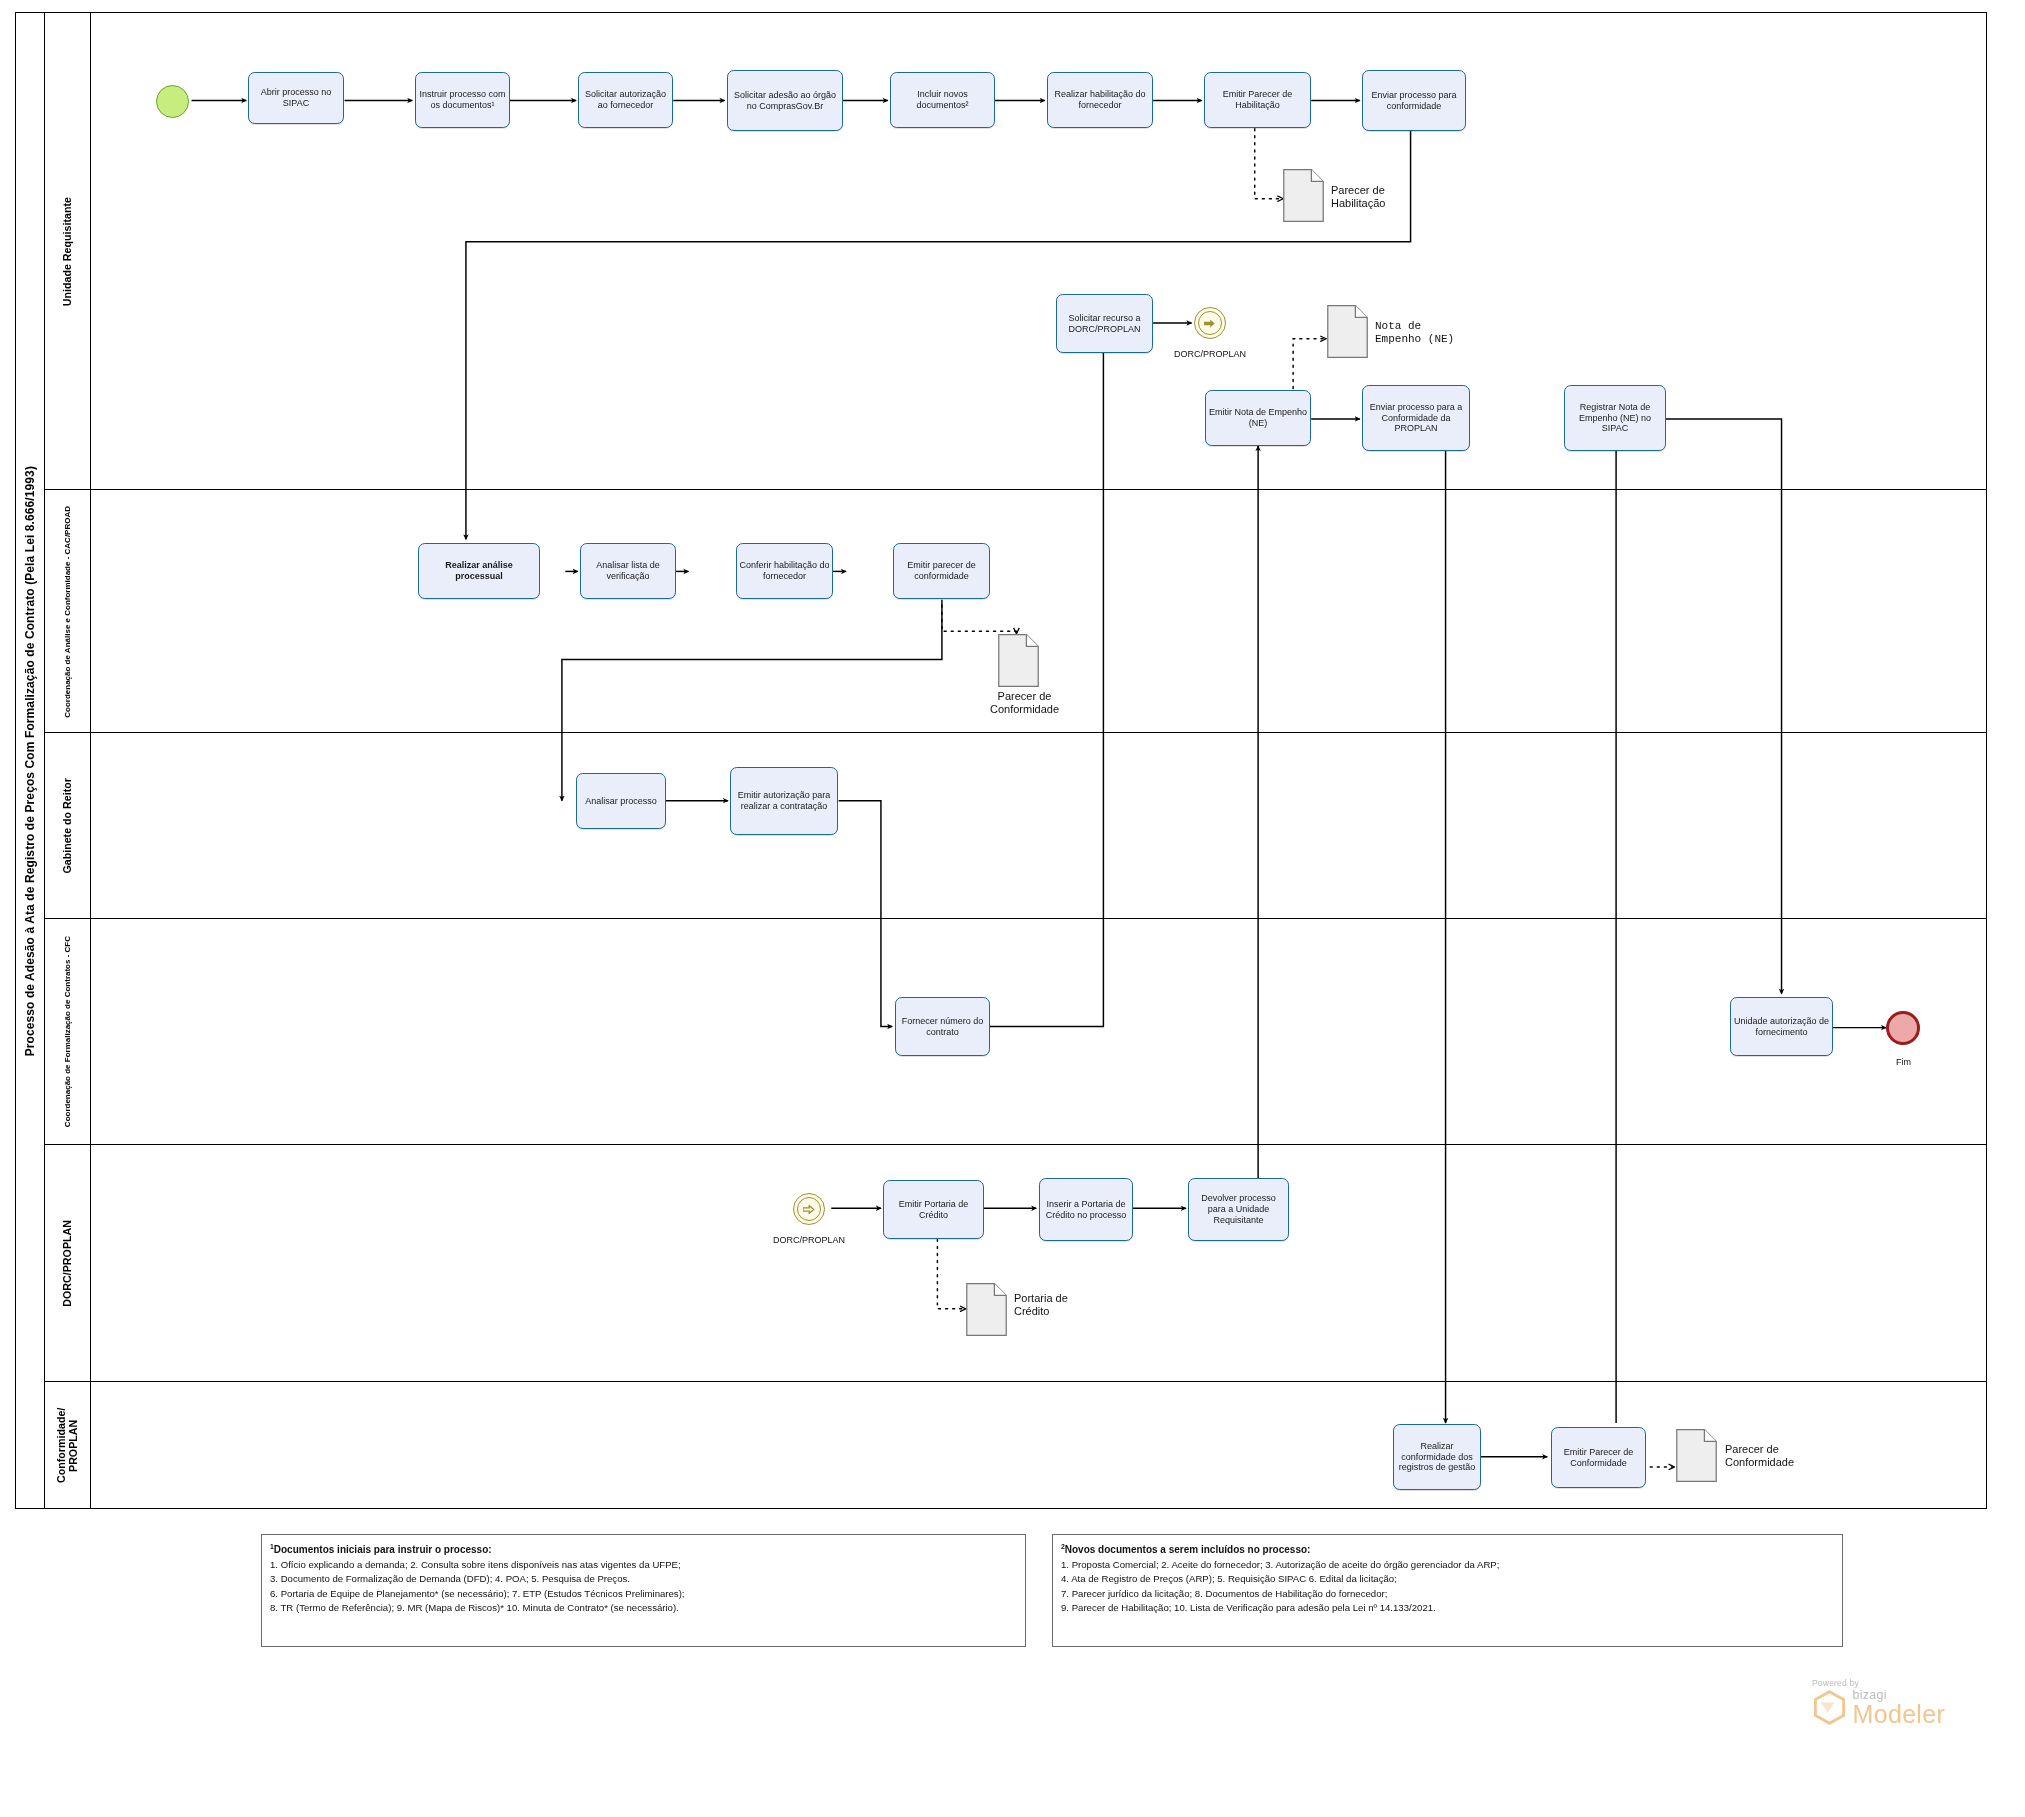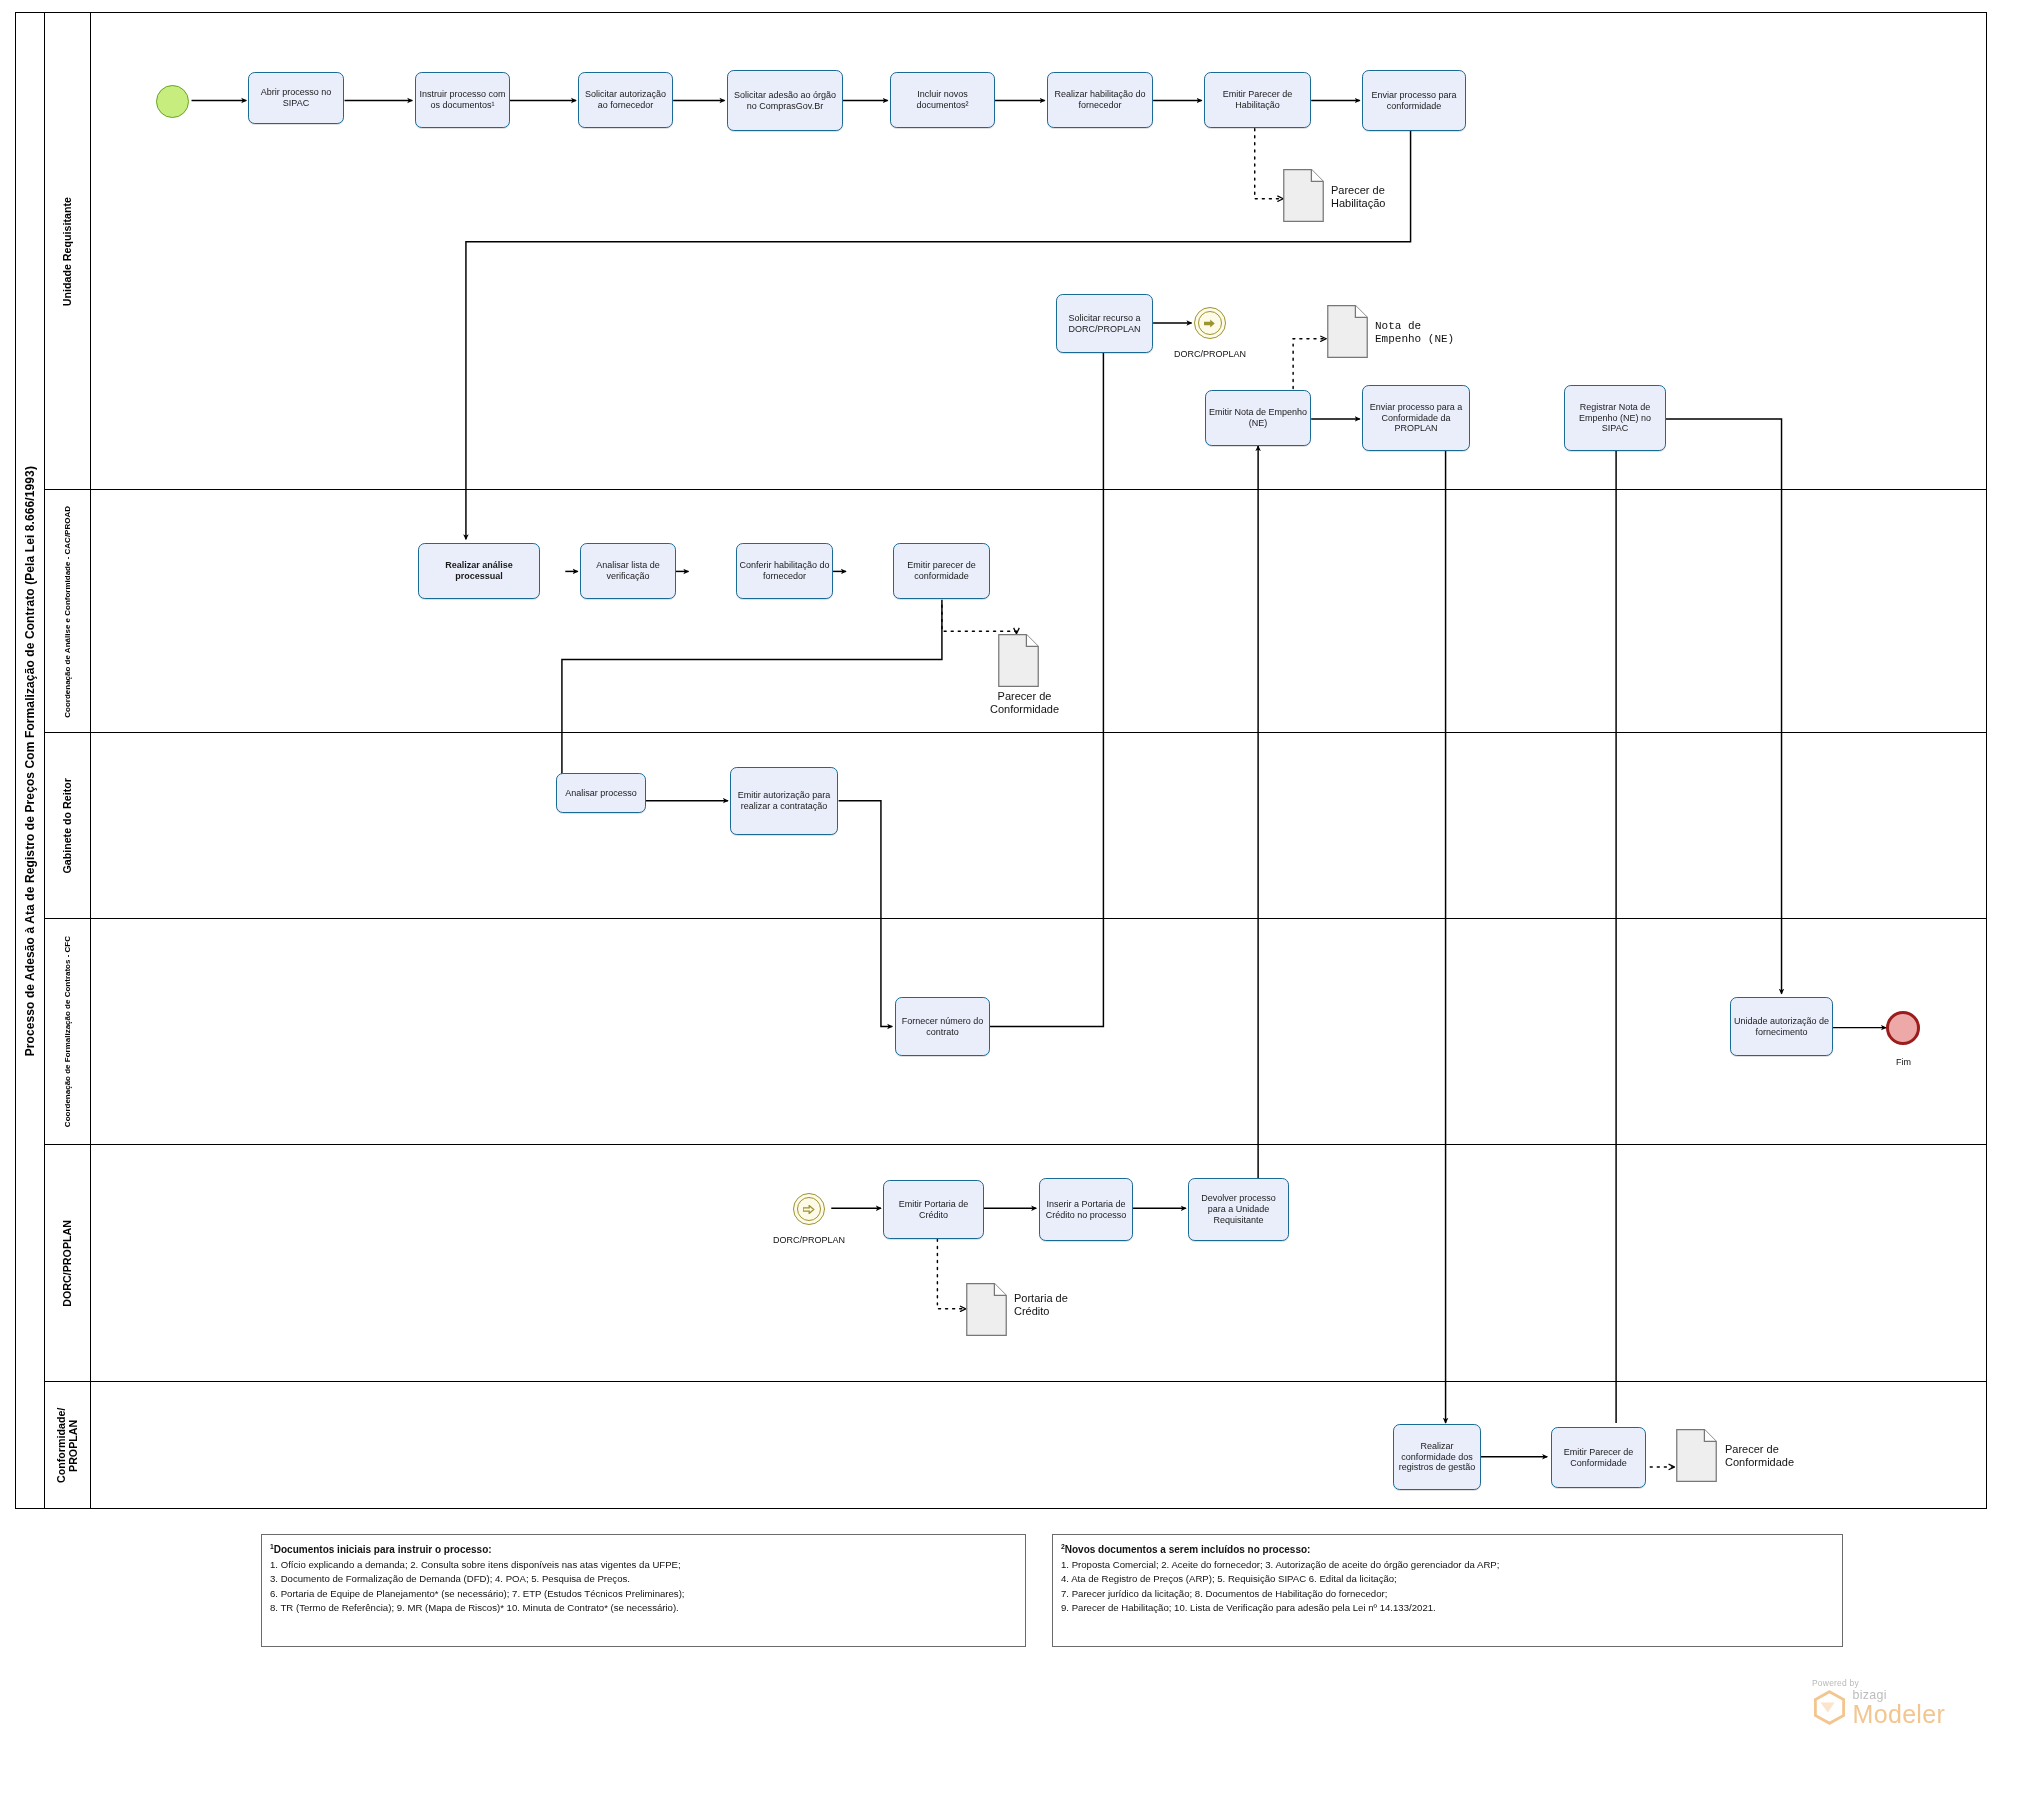--- a/index.html
+++ b/index.html
@@ -235,21 +235,21 @@
   <div class="task" style="left:893px;top:543px;width:97px;height:56px;">Emitir parecer de conformidade</div>
 
   <div class="doc" style="left:998px;top:634px;width:41px;height:53px;">
     <svg width="41" height="53" viewBox="0 0 72 94">
       <path d="M1,1 H50 L71,22 V93 H1 Z" fill="#eeeeee" stroke="#777" stroke-width="2.2"></path>
       <path d="M50,1 V22 H71" fill="#fff" stroke="#777" stroke-width="2.2"></path>
     </svg>
   </div>
   <div class="doc-label" style="left:982px;top:690px;width:85px;text-align:center;">Parecer de Conformidade</div>
 
-  <div class="task" style="left:556px;top:773px;width:90px;height:40px;">Analisar processo</div>
+  <div class="task" style="left:576px;top:773px;width:90px;height:56px;">Analisar processo</div>
   <div class="task" style="left:730px;top:767px;width:108px;height:68px;">Emitir autorização para realizar a contratação</div>
 
   <div class="task" style="left:895px;top:997px;width:95px;height:59px;">Fornecer número do contrato</div>
   <div class="task" style="left:1730px;top:997px;width:103px;height:59px;">Unidade autorização de fornecimento</div>
 
   <div class="ev ev-end" style="left:1886px;top:1011px;width:34px;height:34px;"></div>
   <div class="ev-label" style="left:1864px;top:1057px;width:79px;">Fim</div>
 
   <div class="ev ev-link" style="left:793px;top:1193px;width:32px;height:32px;">
     <div class="ring">

